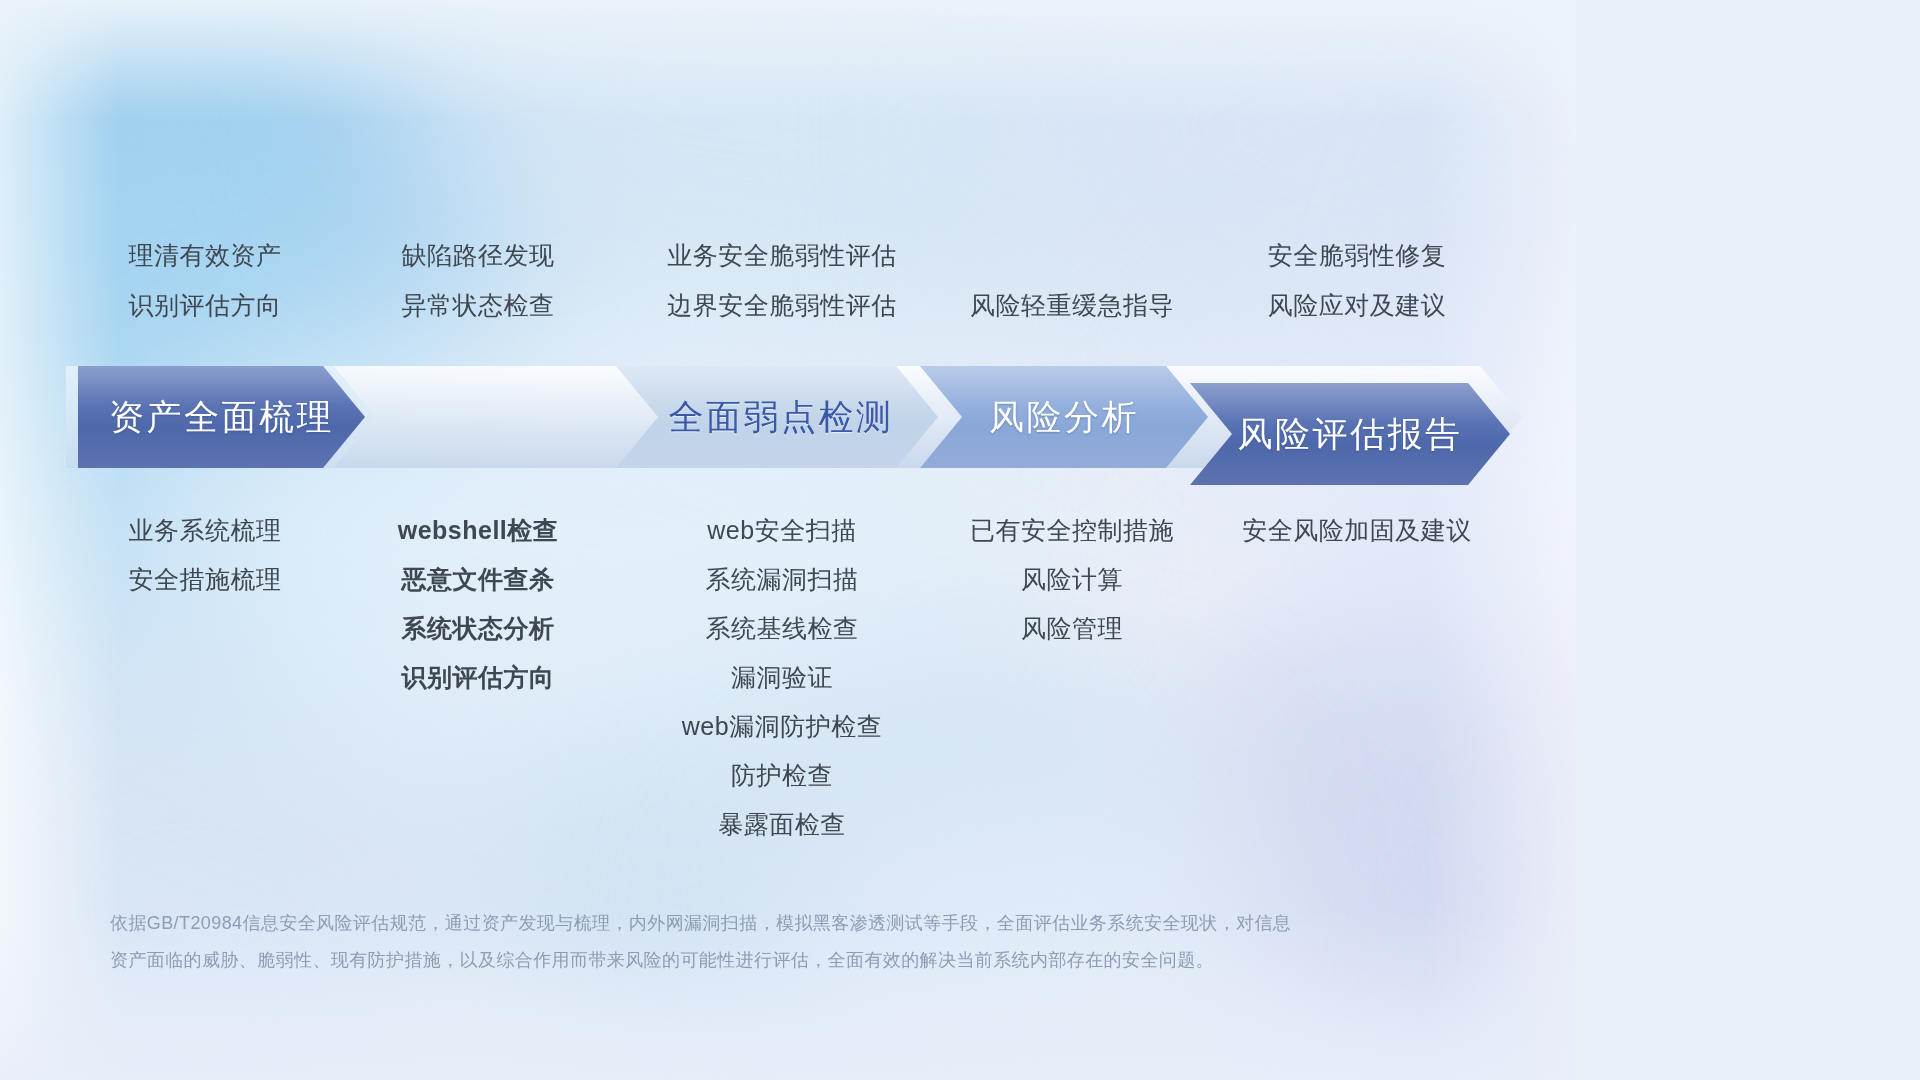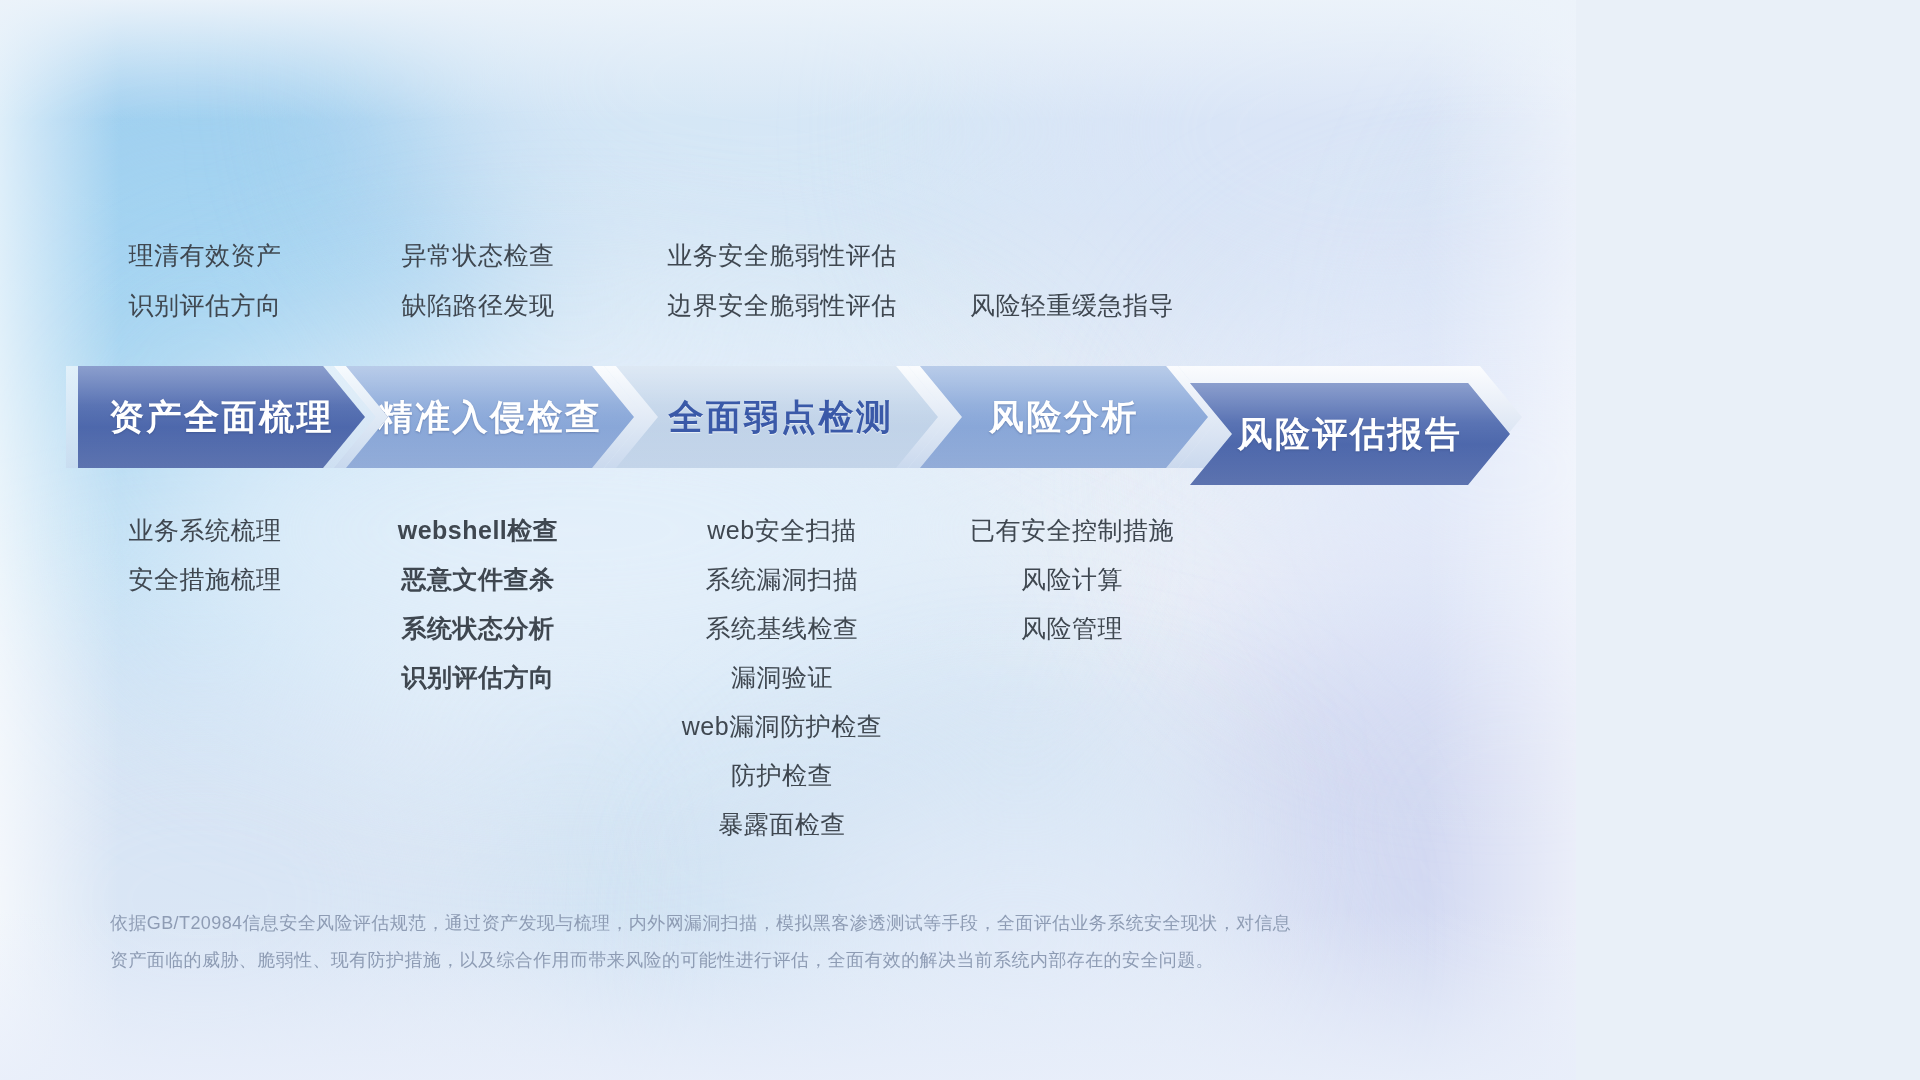--- a/index.html
+++ b/index.html
@@ -60,21 +60,21 @@
   .chev{
     position:absolute;top:0;height:102px;
     display:flex;align-items:center;justify-content:center;
     box-sizing:border-box;
   }
   .chev .inner{
     position:absolute;inset:0;
   }
   .chev-title{
     position:relative;z-index:3;
-    font-size:35px;font-weight:bold;letter-spacing:2.5px;white-space:nowrap;
+    font-size:35px;font-weight:normal;letter-spacing:2.5px;white-space:nowrap;
   }
   .t-white{color:#ffffff;text-shadow:0 1px 2px rgba(40,60,110,.35);}
   .t-blue{color:#3a59a8;text-shadow:0 1px 1px rgba(255,255,255,.65);margin-left:8px;}
 
   
   .footer{
     position:absolute;left:110px;top:905px;width:1560px;
     font-size:18px;line-height:37px;color:#8e9cb4;letter-spacing:.4px;
   }
   .footer div{white-space:nowrap;}
@@ -110,22 +110,22 @@
           <div class="top-item">理清有效资产</div>
           <div class="top-item">识别评估方向</div>
         </div>
         <div class="bot-list" style="top: 506px;">
           <div class="bot-item">业务系统梳理</div>
           <div class="bot-item">安全措施梳理</div>
         </div>
       </div>
       <div class="col" style="left: 268px; width: 420px;">
         <div class="top-list" style="top: 230px;">
+          <div class="top-item">缺陷路径发现</div>
           <div class="top-item">异常状态检查</div>
-          <div class="top-item">缺陷路径发现</div>
         </div>
         <div class="bot-list" style="top: 506px; font-weight: bold;">
           <div class="bot-item">webshell检查</div>
           <div class="bot-item">恶意文件查杀</div>
           <div class="bot-item">系统状态分析</div>
           <div class="bot-item">识别评估方向</div>
         </div>
       </div>
       <div class="col" style="left: 572px; width: 420px;">
         <div class="top-list" style="top: 230px;">
@@ -145,33 +145,38 @@
       <div class="col" style="left: 862px; width: 420px;">
         <div class="top-list" style="top: 280px;">
           <div class="top-item">风险轻重缓急指导</div>
         </div>
         <div class="bot-list" style="top: 506px;">
           <div class="bot-item">已有安全控制措施</div>
           <div class="bot-item">风险计算</div>
           <div class="bot-item">风险管理</div>
         </div>
       </div>
+      <div class="col" style="left: 1147px; width: 420px;">
+        <div class="top-list" style="top: 230px;">
+          <div class="top-item">安全脆弱性修复</div>
+          <div class="top-item">风险应对及建议</div>
+        </div>
+        <div class="bot-list" style="top: 506px;">
+          <div class="bot-item">安全风险加固及建议</div>
+        </div>
+      </div>
     </div>
 
   <div class="band" id="band">
       <div class="chev" style="left: 66px; width: 311px; clip-path: polygon(0px 0px, calc(100% - 42px) 0px, 100% 50%, calc(100% - 42px) 100%, 0px 100%); background: linear-gradient(rgba(255, 255, 255, 0.95), rgba(196, 212, 235, 0.9)); opacity: 0.55;"></div>
       <div class="chev" style="left: 78px; width: 287px; clip-path: polygon(0px 0px, calc(100% - 42px) 0px, 100% 50%, calc(100% - 42px) 100%, 0px 100%); background: linear-gradient(rgb(90, 117, 184) 0%, rgb(79, 106, 174) 45%, rgb(74, 99, 166) 100%);">
         <div class="inner" style="background: linear-gradient(rgba(255, 255, 255, 0.3) 0%, rgba(255, 255, 255, 0.06) 38%, rgba(255, 255, 255, 0) 60%, rgba(255, 255, 255, 0.1) 100%);"></div>
         <div class="chev-title t-white">资产全面梳理</div>
       </div>
       <div class="chev" style="left: 334px; width: 312px; clip-path: polygon(0px 0px, calc(100% - 42px) 0px, 100% 50%, calc(100% - 42px) 100%, 0px 100%, 42px 50%); background: linear-gradient(rgba(255, 255, 255, 0.95), rgba(196, 212, 235, 0.9)); opacity: 0.9;"></div>
-      <div class="chev" style="left: 346px; width: 288px; clip-path: polygon(0px 0px, calc(100% - 42px) 0px, 100% 50%, calc(100% - 42px) 100%, 0px 100%, 42px 50%); background: linear-gradient(rgb(154, 182, 224) 0%, rgb(138, 168, 217) 50%, rgb(134, 163, 212) 100%);">
-        <div class="inner" style="background: linear-gradient(rgba(255, 255, 255, 0.3) 0%, rgba(255, 255, 255, 0.06) 38%, rgba(255, 255, 255, 0) 60%, rgba(255, 255, 255, 0.1) 100%);"></div>
-        <div class="chev-title t-white">精准入侵检查</div>
-      </div>
       <div class="chev" style="left: 604px; width: 346px; clip-path: polygon(0px 0px, calc(100% - 42px) 0px, 100% 50%, calc(100% - 42px) 100%, 0px 100%, 42px 50%); background: linear-gradient(rgba(255, 255, 255, 0.95), rgba(196, 212, 235, 0.9)); opacity: 0.9;"></div>
       <div class="chev" style="left: 616px; width: 322px; clip-path: polygon(0px 0px, calc(100% - 42px) 0px, 100% 50%, calc(100% - 42px) 100%, 0px 100%, 42px 50%); background: linear-gradient(rgb(207, 223, 240) 0%, rgb(194, 212, 233) 50%, rgb(189, 208, 231) 100%);">
         <div class="inner" style="background: linear-gradient(rgba(255, 255, 255, 0.3) 0%, rgba(255, 255, 255, 0.06) 38%, rgba(255, 255, 255, 0) 60%, rgba(255, 255, 255, 0.1) 100%);"></div>
         <div class="chev-title t-blue">全面弱点检测</div>
       </div>
       <div class="chev" style="left: 908px; width: 312px; clip-path: polygon(0px 0px, calc(100% - 42px) 0px, 100% 50%, calc(100% - 42px) 100%, 0px 100%, 42px 50%); background: linear-gradient(rgba(255, 255, 255, 0.95), rgba(196, 212, 235, 0.9)); opacity: 0.9;"></div>
       <div class="chev" style="left: 920px; width: 288px; clip-path: polygon(0px 0px, calc(100% - 42px) 0px, 100% 50%, calc(100% - 42px) 100%, 0px 100%, 42px 50%); background: linear-gradient(rgb(154, 182, 224) 0%, rgb(138, 168, 217) 50%, rgb(134, 163, 212) 100%);">
         <div class="inner" style="background: linear-gradient(rgba(255, 255, 255, 0.3) 0%, rgba(255, 255, 255, 0.06) 38%, rgba(255, 255, 255, 0) 60%, rgba(255, 255, 255, 0.1) 100%);"></div>
         <div class="chev-title t-white">风险分析</div>
       </div>

